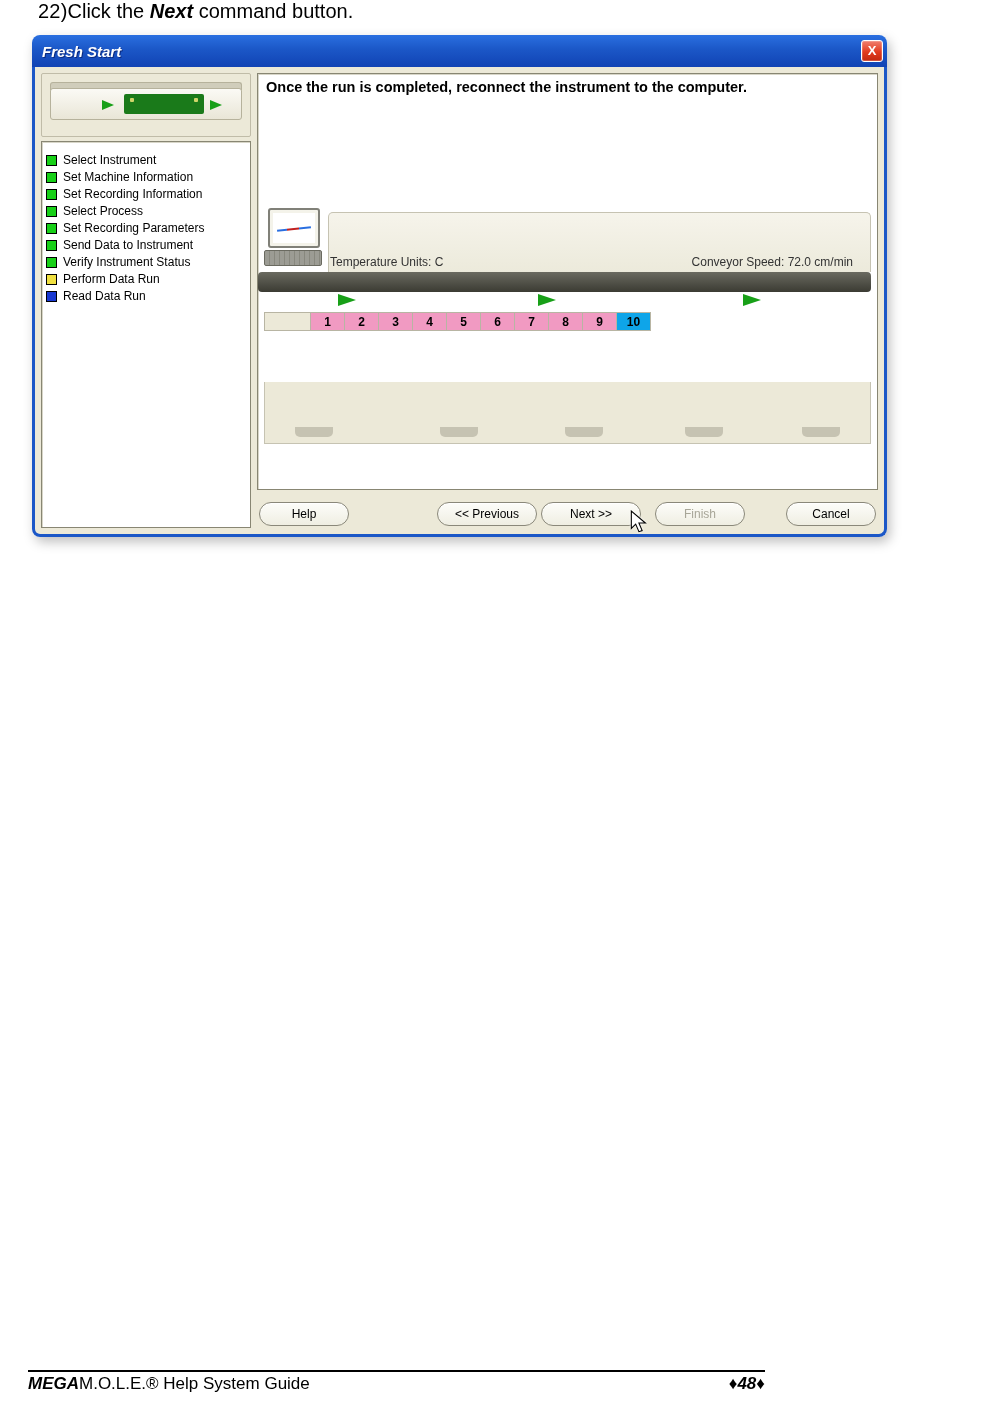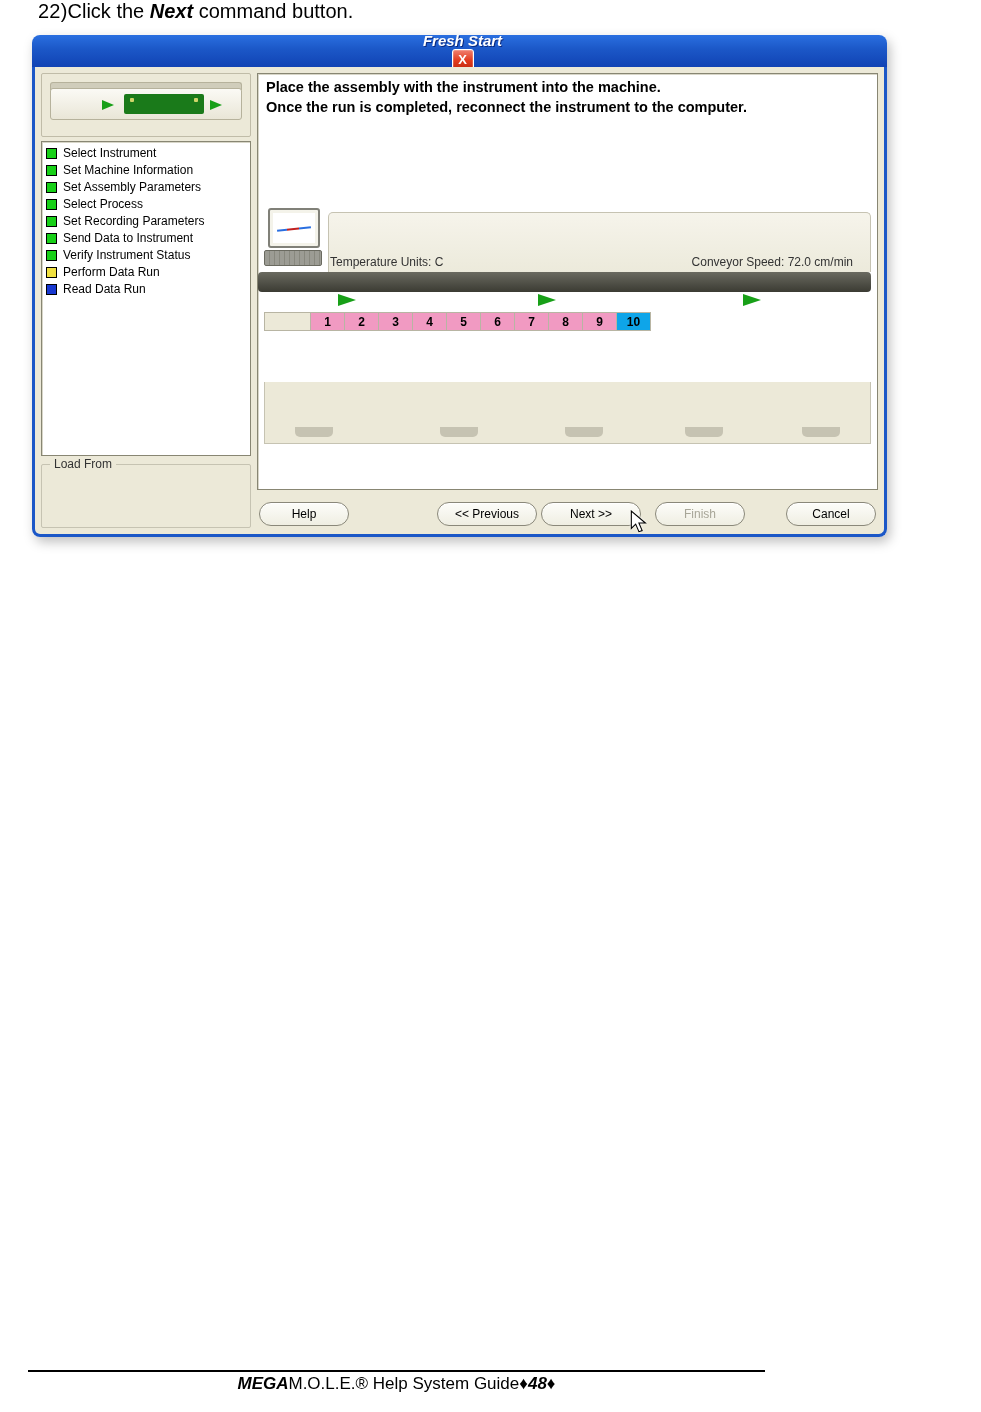--- a/index.html
+++ b/index.html
@@ -31,24 +31,23 @@
     margin-left: -6px;
     box-shadow: 3px 5px 12px rgba(0,0,0,0.25);
     border-radius: 8px;
   }
   .titlebar {
     height: 32px;
     background: linear-gradient(to bottom, #2a6fe0 0%, #1b57c7 45%, #1143b4 100%);
     border-radius: 8px 8px 0 0;
     display: flex;
     align-items: center;
-    justify-content: center;
+    justify-content: space-between;
     padding: 0 4px 0 10px;
     color: #fff;
-    flex-direction: column;
   }
   .titlebar-title {
     font-weight: bold;
     font-size: 15px;
     font-style: italic;
     text-shadow: 1px 1px 0 #0a2a80;
   }
   .close-btn {
     width: 22px; height: 22px;
     background: linear-gradient(to bottom, #f08070, #e23b1e 55%, #c22910);
@@ -113,21 +112,21 @@
     position:absolute; top:26px; width:0;height:0;
     border-top:5px solid transparent; border-bottom:5px solid transparent; border-left:12px solid #18a018;
   }
   .step-image .arrow1 { left:60px; }
   .step-image .arrow2 { left:168px; }
 
   .step-list {
     border: 1px solid #888673;
     background: #ffffff;
     flex: 1 1 auto;
-    padding: 3px 4px;
+    padding: 10px 4px;
     font-size: 12px;
     font-family: Tahoma, Arial, sans-serif;
     box-shadow: inset 1px 1px 0 #d8d6c8;
     overflow: hidden;
   }
   .step-item { display:flex; align-items:center; gap:6px; height:17px; line-height:17px; white-space:nowrap; }
   .sq { width:11px; height:11px; border:1px solid #000; flex:0 0 11px; }
   .sq-green { background:#18d018; }
   .sq-yellow { background:#f0e040; }
   .sq-blue { background:#1838d0; }
@@ -258,21 +257,21 @@
     position:absolute; width:22px; height:26px; pointer-events:none;
   }
   .cursor-icon svg{ width:100%; height:100%; filter: drop-shadow(0 0 1px #fff); }
 
   
   .footer {
     position: absolute;
     left: 28px; right: 28px; bottom: 18px;
     border-top: 2px solid #000;
     padding-top: 2px;
-    display:flex; justify-content:center; align-items:center;
+    display:flex; justify-content:space-between; align-items:center;
     font-size:17px;
   }
   .footer .left .b { font-weight:bold; font-style:italic; }
   .footer .right { font-weight:bold; font-style:italic; }
 </style>
 </head>
 <body>
 
 <div class="page">
 
@@ -302,21 +301,21 @@
             <div class="step-item">
                 <span class="sq sq-green"></span>
                 <span>Select Instrument</span>
               </div>
             <div class="step-item">
                 <span class="sq sq-green"></span>
                 <span>Set Machine Information</span>
               </div>
             <div class="step-item">
                 <span class="sq sq-green"></span>
-                <span>Set Assembly Parameters</span>
+                <span>Set Recording Information</span>
               </div>
             <div class="step-item">
                 <span class="sq sq-green"></span>
                 <span>Select Process</span>
               </div>
             <div class="step-item">
                 <span class="sq sq-green"></span>
                 <span>Set Recording Parameters</span>
               </div>
             <div class="step-item">
@@ -328,30 +327,26 @@
                 <span>Verify Instrument Status</span>
               </div>
             <div class="step-item">
                 <span class="sq sq-yellow"></span>
                 <span>Perform Data Run</span>
               </div>
             <div class="step-item">
                 <span class="sq sq-blue"></span>
                 <span>Read Data Run</span>
               </div>
-          </div>
-          <div class="load-from">
-            <span class="load-from-label">Load From</span>
           </div>
         </div>
 
         <div class="main-panel">
           <div class="main-white">
             <div class="headline">
-              <div>Place the assembly with the instrument into the machine.</div>
               <div>Once the run is completed, reconnect the instrument to the computer.</div>
             </div>
 
             <div class="machine-area">
               <div class="monitor">
                 <div class="screen">
                     <div class="plot"></div>
                   </div>
                 <div class="kb"></div>
               </div>

